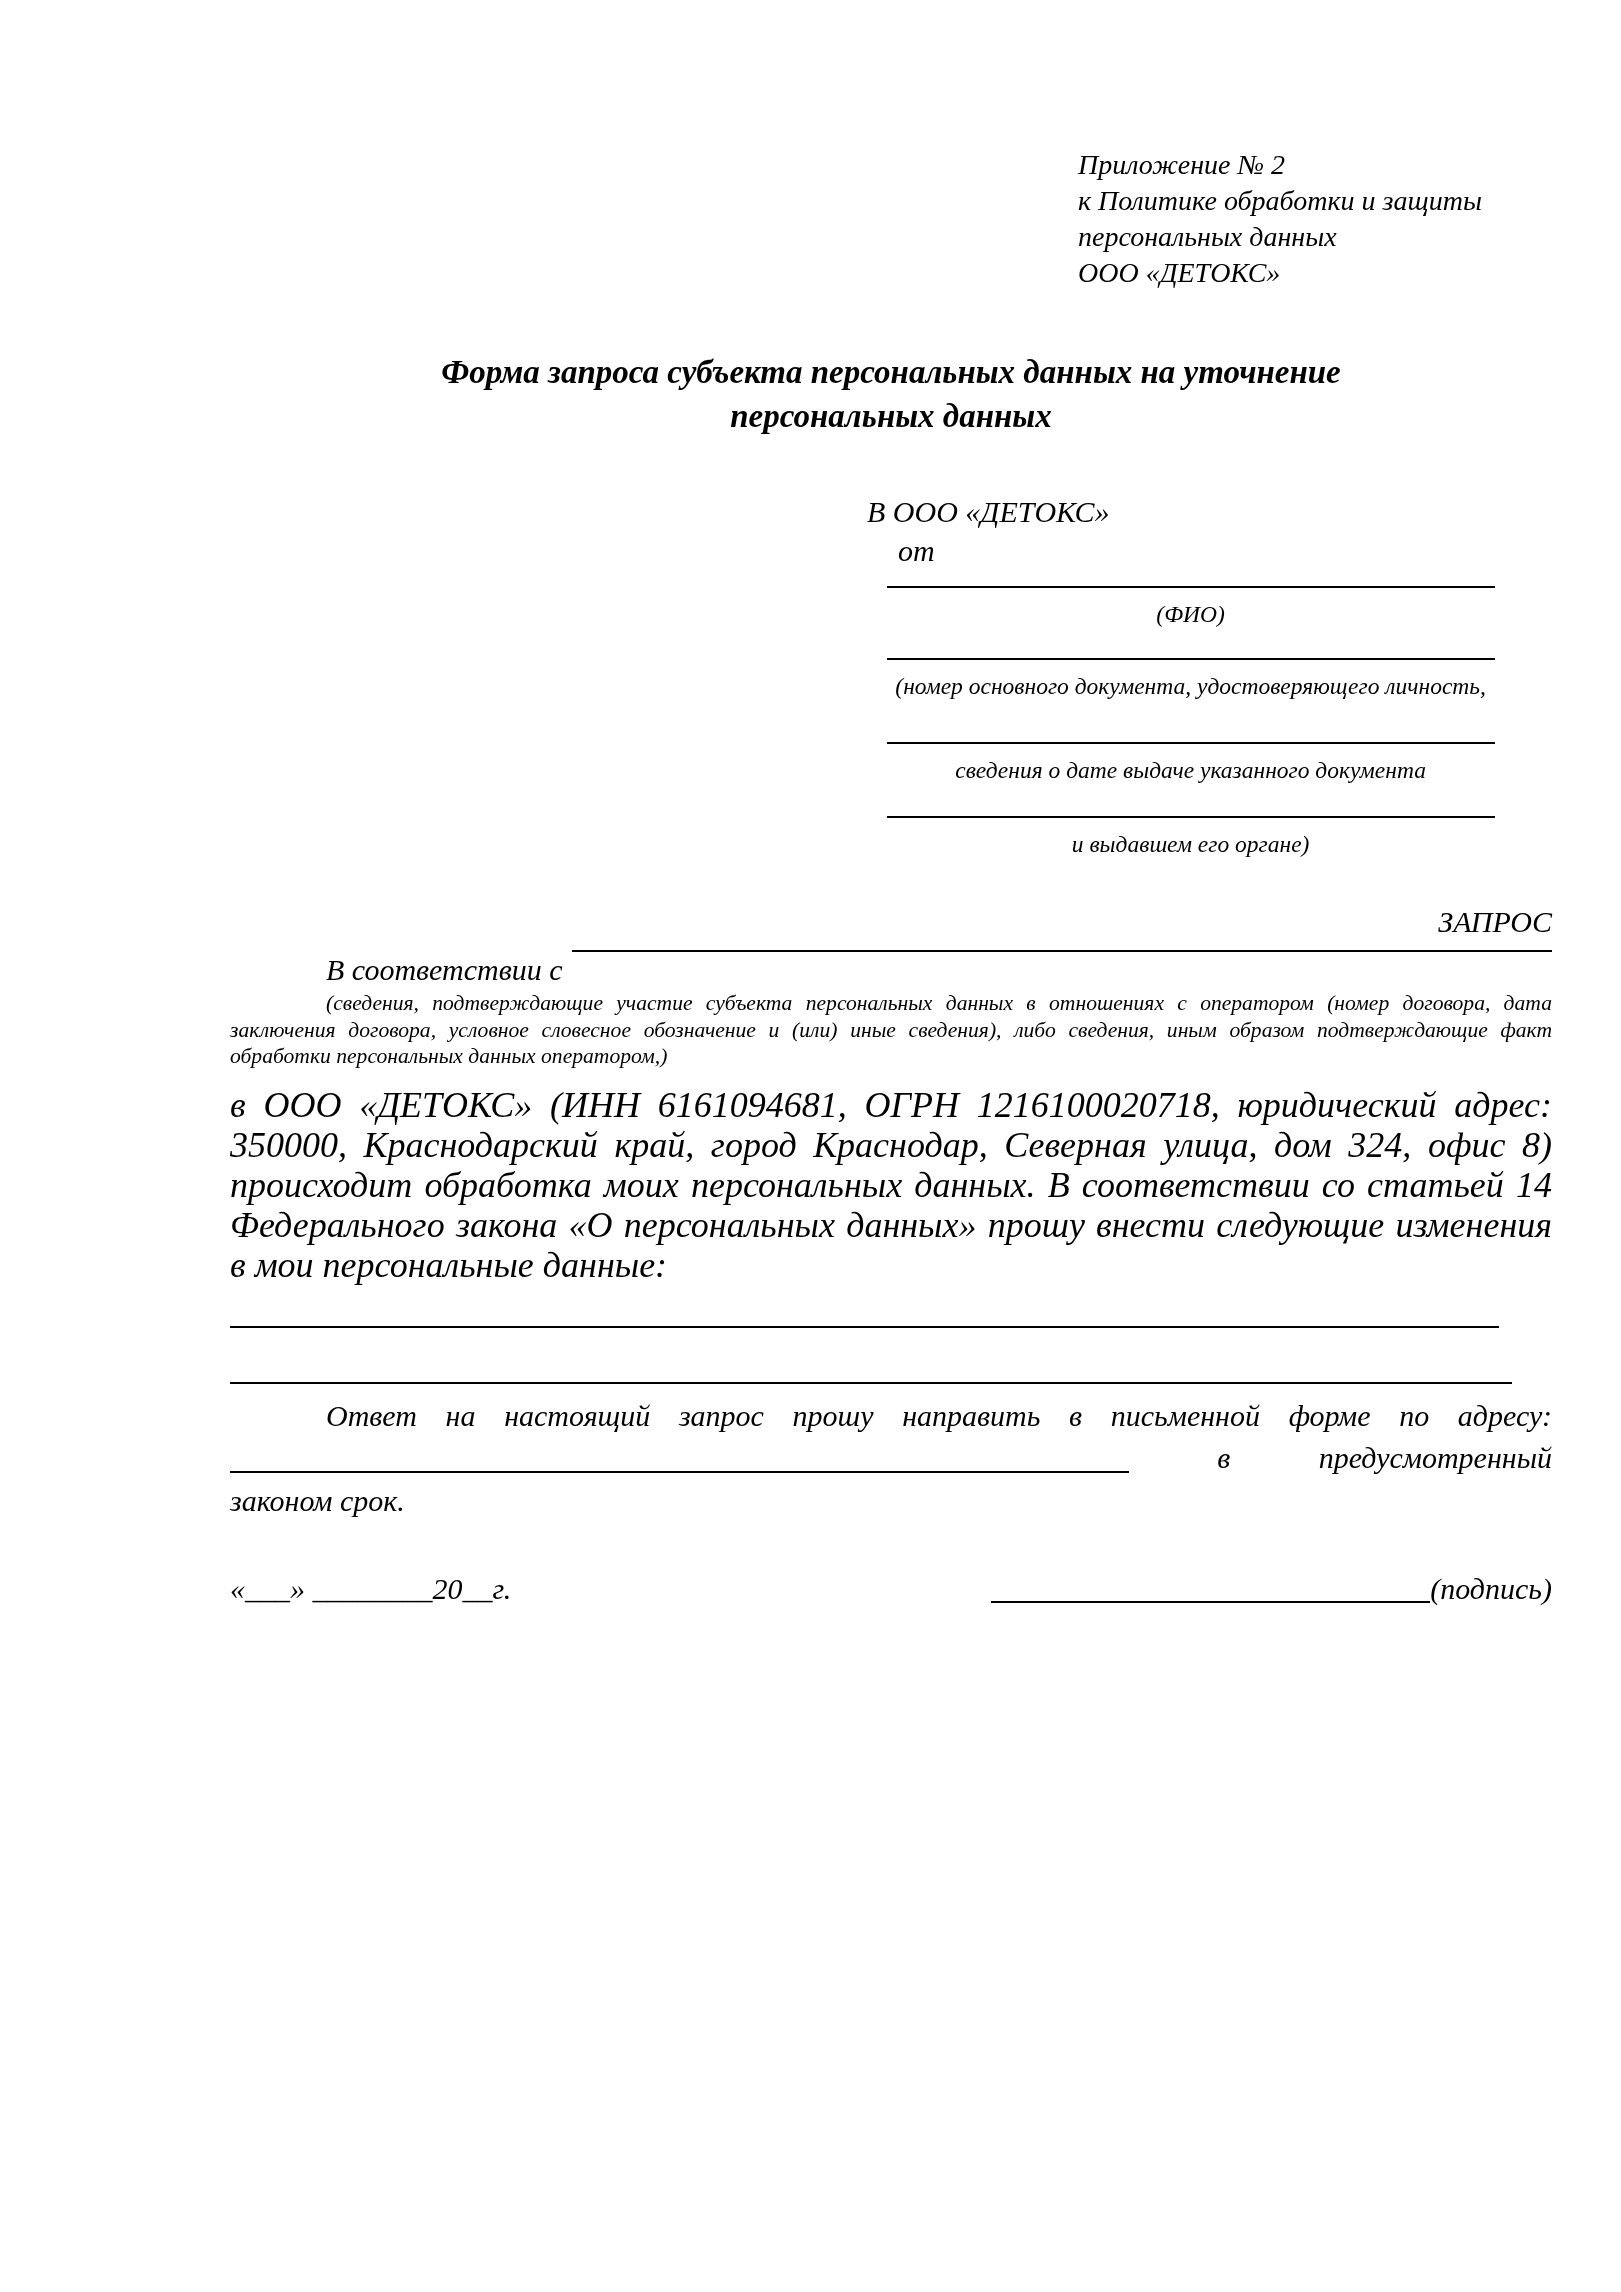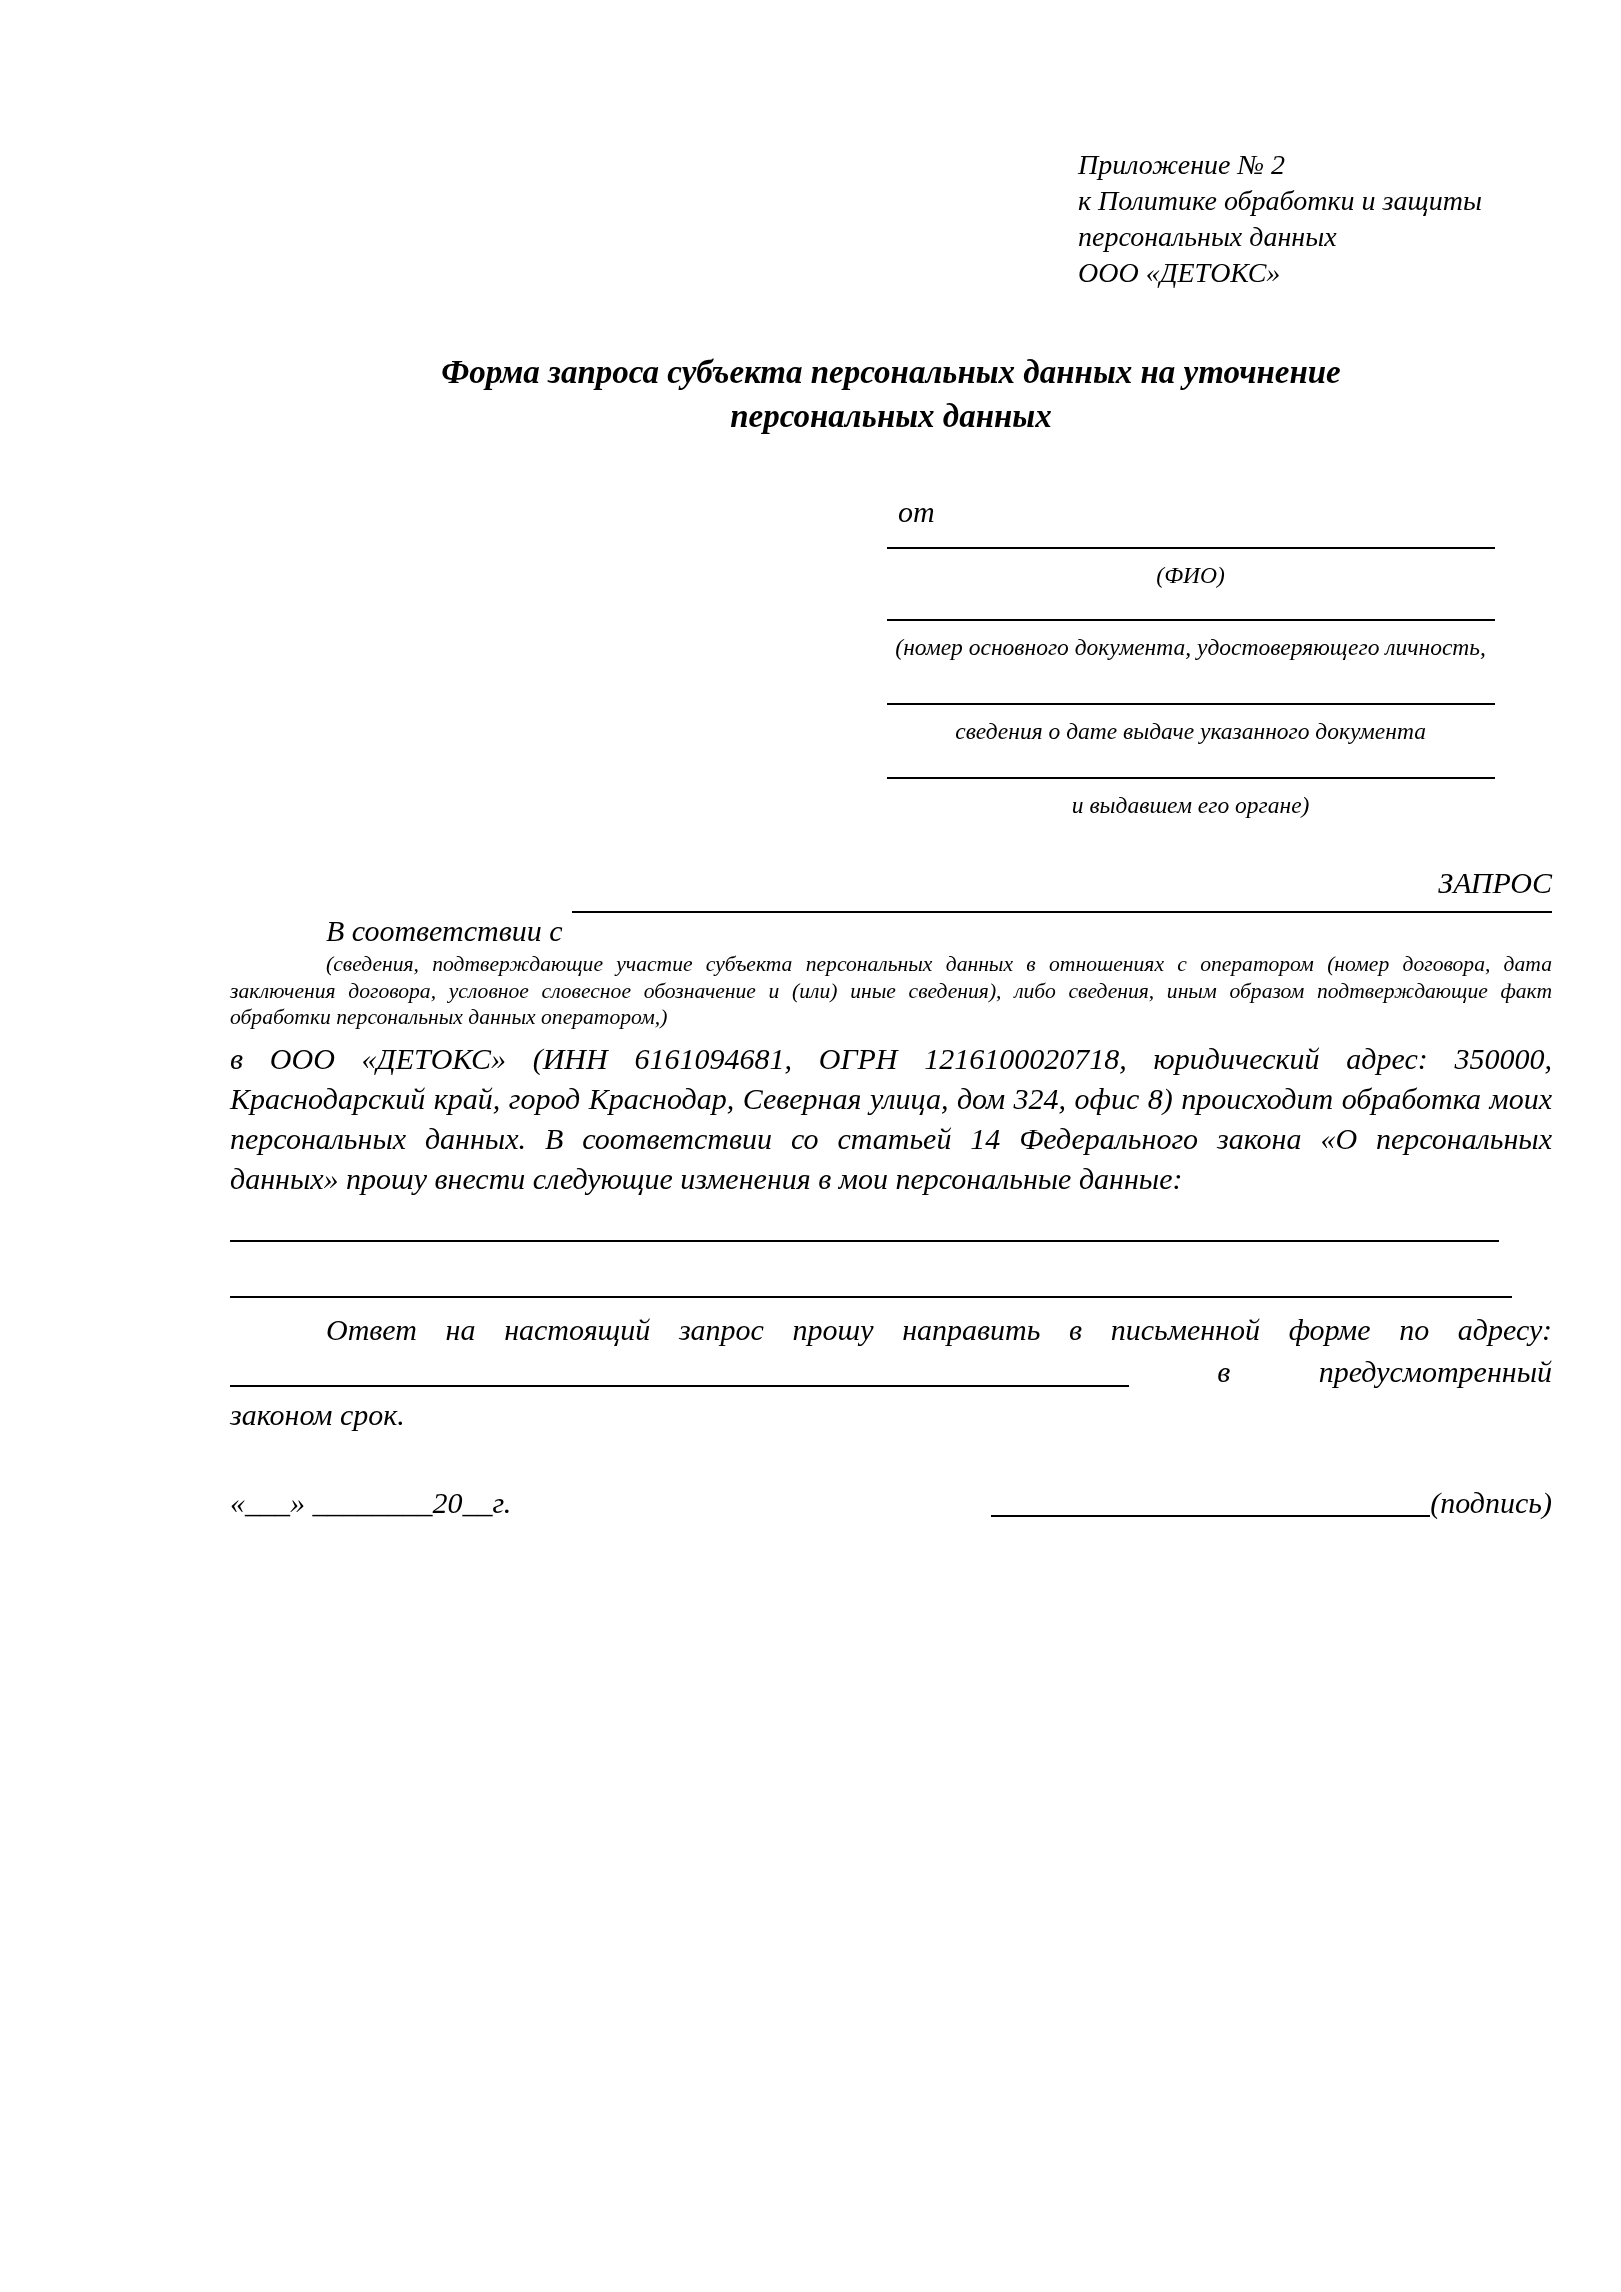--- a/index.html
+++ b/index.html
@@ -81,22 +81,22 @@
     margin-bottom: 5.9px;
     min-width: 39px;
   }
   .fine-print {
     font-size: 21.6px;
     line-height: 26.5px;
     text-align: justify;
     text-indent: 96px;
   }
   .body-par {
-    margin-top: 8px;
-    font-size: 30px;
+    margin-top: 15px;
+    font-size: 36px;
     line-height: 40px;
     text-align: justify;
   }
   .write-line-1 { margin-top: 41px; width: 1269px; }
   .write-line-2 { margin-top: 54px; width: 1282px; }
   .reply-first {
     margin-top: 11.8px;
     font-size: 30px;
     line-height: 40px;
     text-indent: 96px;
@@ -151,20 +151,21 @@
       <div>персональных данных</div>
       <div>ООО «ДЕТОКС»</div>
     </div>
 
     <div class="doc-title">
       <div>Форма запроса субъекта персональных данных на уточнение</div>
       <div>персональных данных</div>
     </div>
 
     <div class="addressee">
+      <div class="to">В ООО «ДЕТОКС»</div>
       <div class="from">от</div>
 
       <div class="blank-row row-1">
         <div class="rule"></div>
         <div class="caption">(ФИО)</div>
       </div>
 
       <div class="blank-row row-2">
         <div class="rule"></div>
         <div class="caption">(номер основного документа, удостоверяющего личность,</div>

